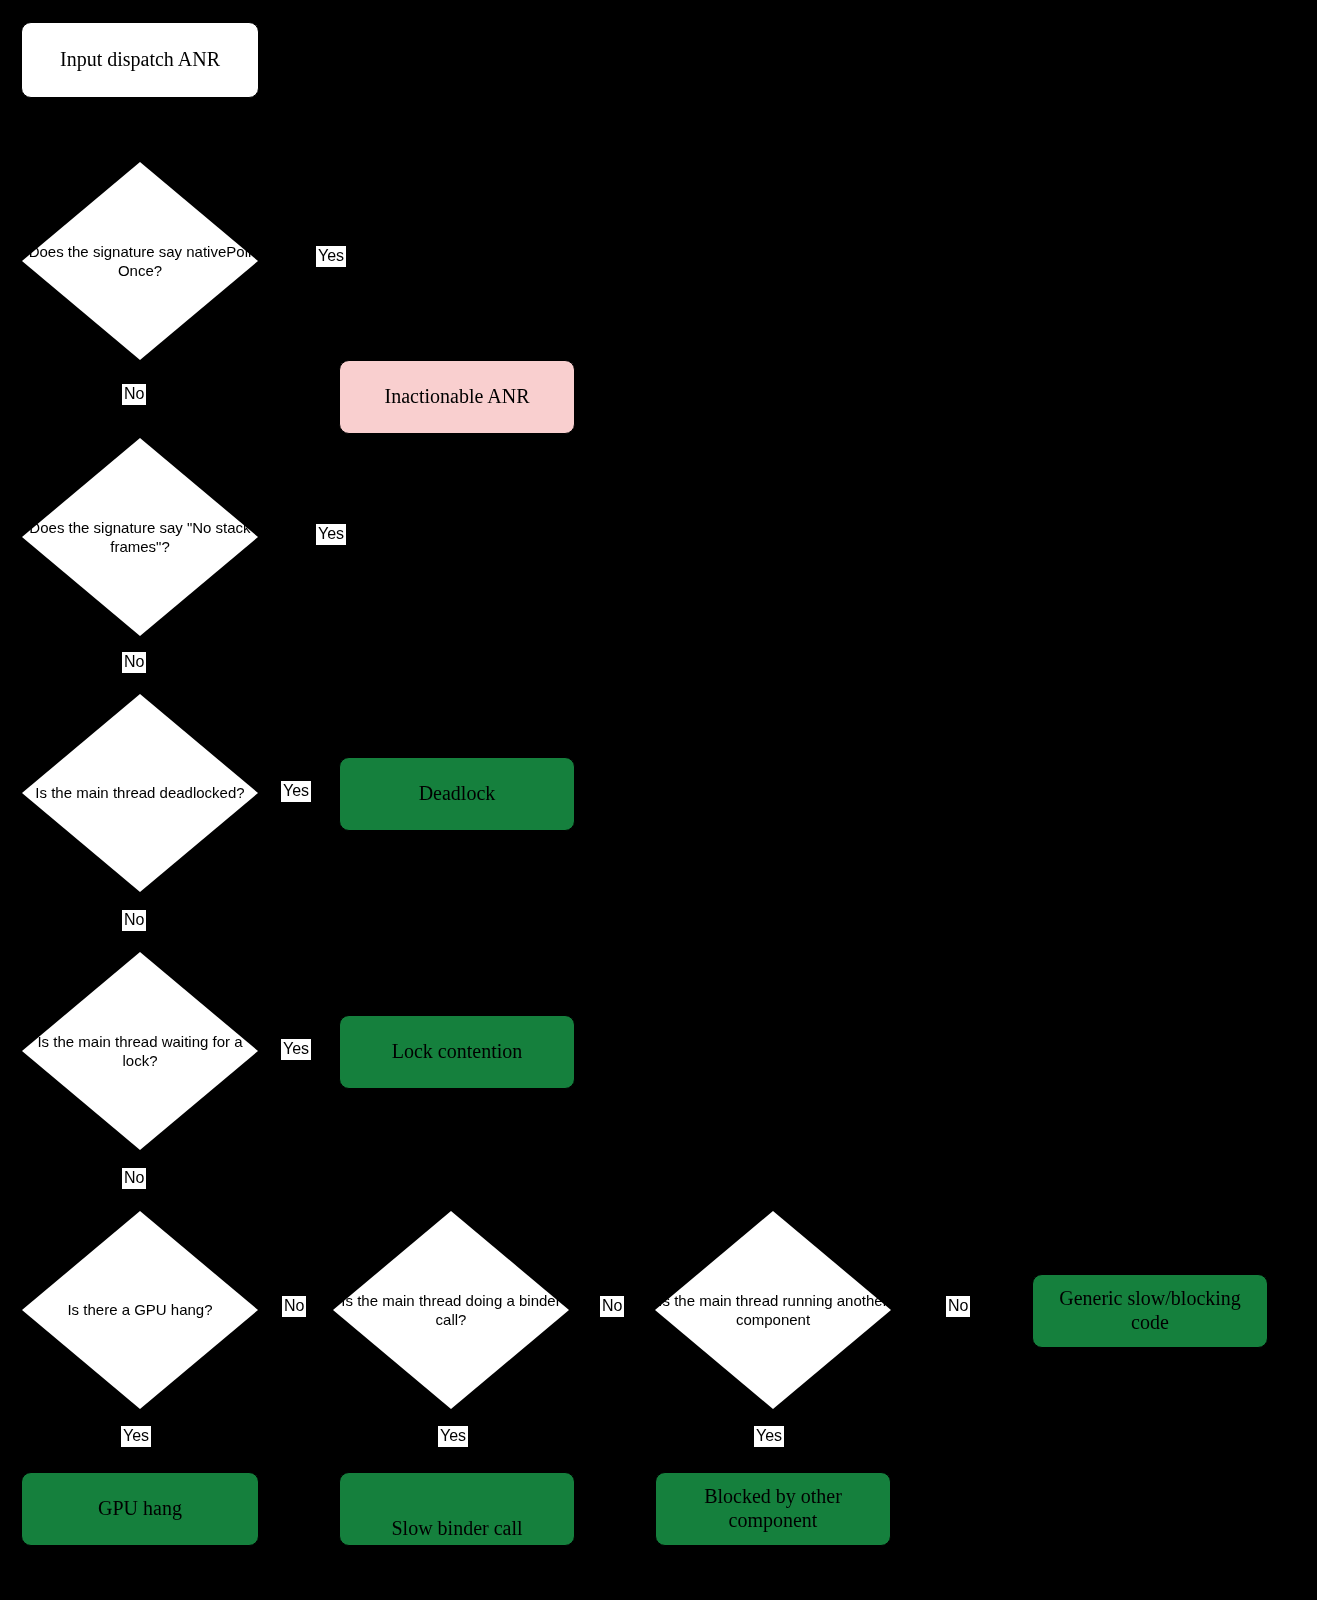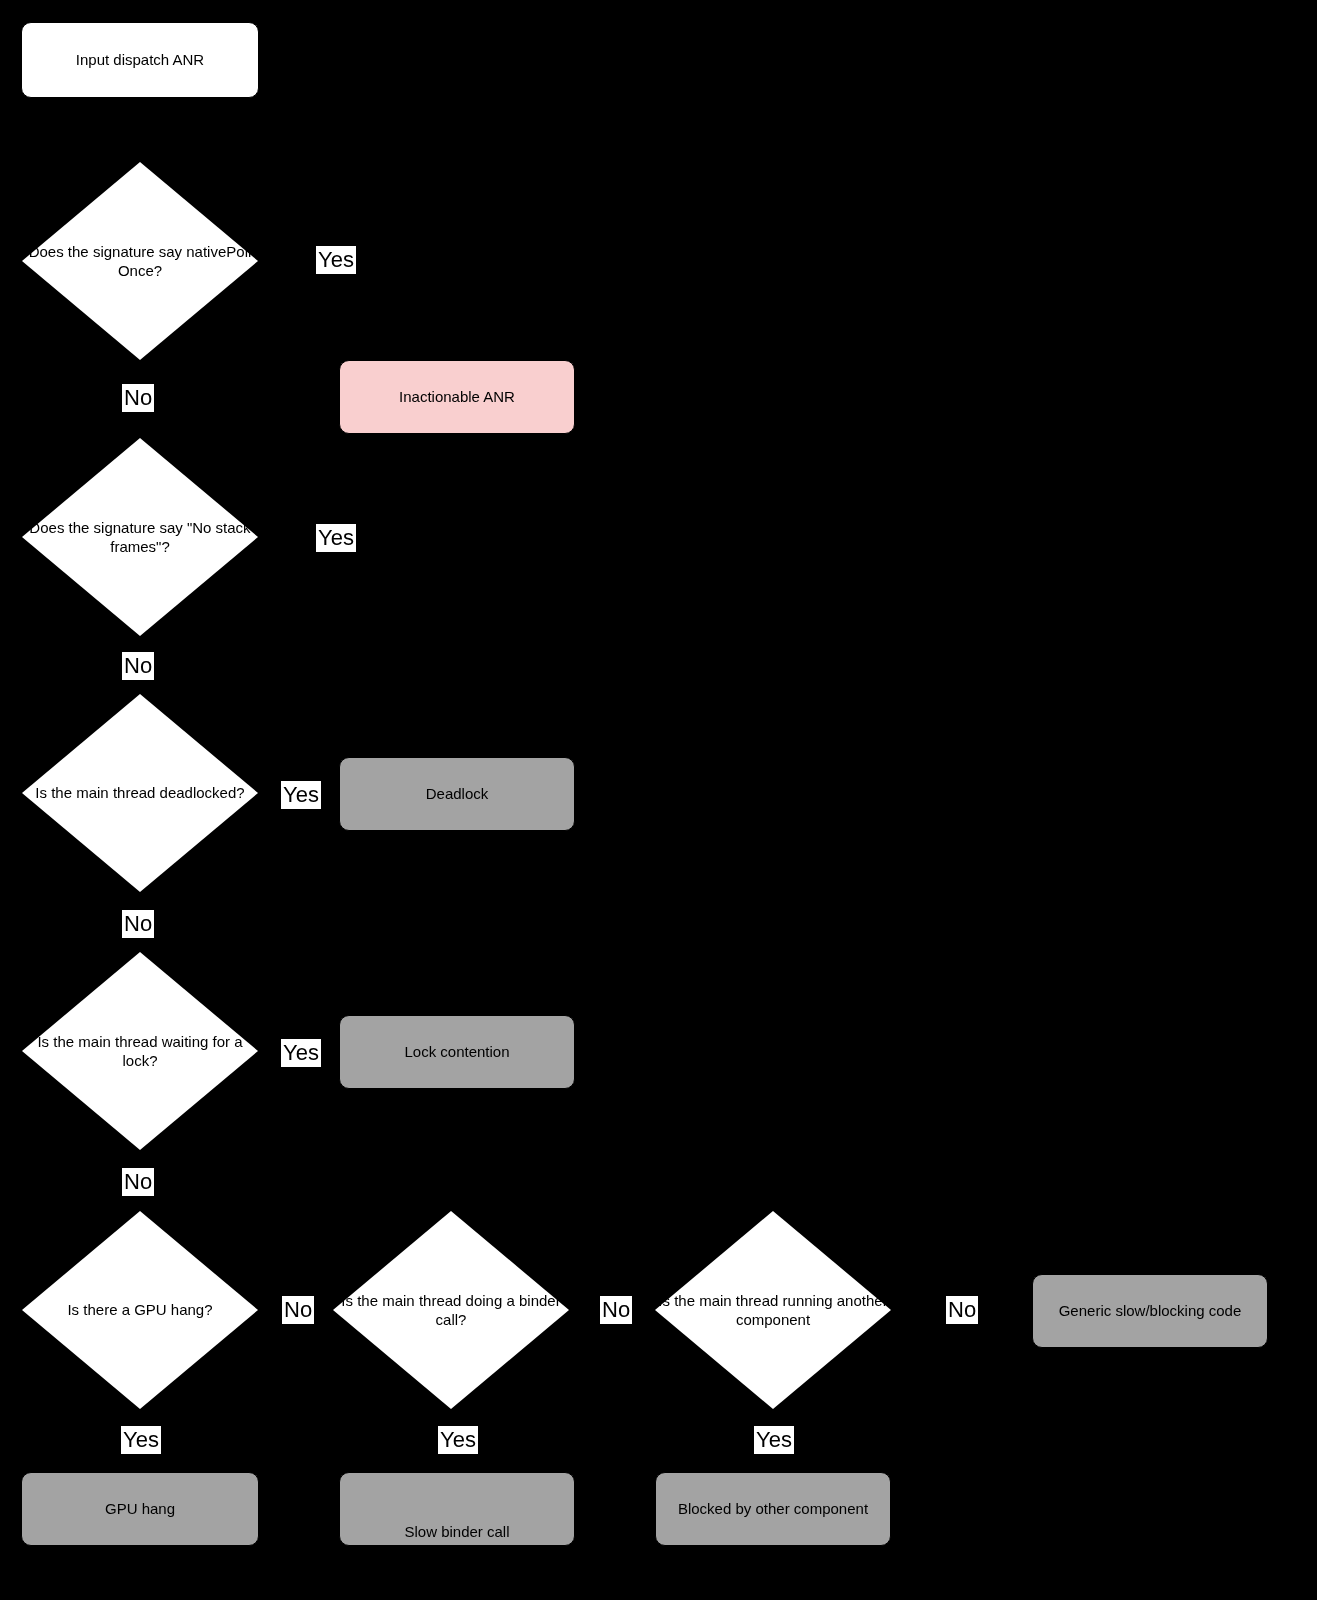--- a/index.html
+++ b/index.html
@@ -33,26 +33,27 @@
     align-items: center;
     justify-content: center;
     text-align: center;
     color: #000000;
     line-height: 1.18;
   }
   
   .rect {
     border-radius: 10px;
     border: 1px solid #000000;
-    font-size: 15px;
+    font-size: 20px;
     padding: 4px 10px;
+    font-family: Liberation Serif, serif;
   }
   .rect.white  { background: #ffffff; }
   .rect.pink   { background: #f9cfcf; }
-  .rect.green  { background: #a3a3a3; }
+  .rect.green  { background: #15803d; }
 
   
   .diamond {
     background: transparent;
     border: none;
   }
   .diamond .shape {
     position: absolute;
     left: 0;
     top: 0;
@@ -72,21 +73,21 @@
   }
   .diamond.overflow .dlabel {
     width: 126%;
   }
 
   
   .edge-label {
     position: absolute;
     background: #ffffff;
     color: #000000;
-    font-size: 22px;
+    font-size: 16px;
     line-height: 1.16;
     padding: 1px 2px;
     white-space: nowrap;
     z-index: 5;
   }
 </style>
 </head>
 <body>
 
 <div id="canvas">

